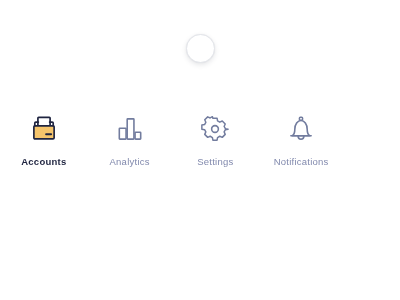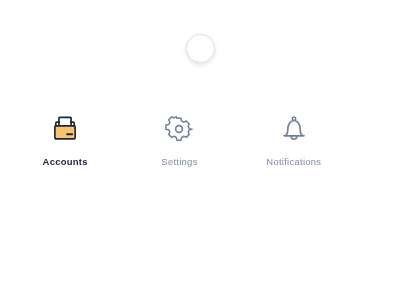--- a/index.html
+++ b/index.html
@@ -31,21 +31,21 @@
     background: #ffffff;
     border: 1px solid #e3e5ea;
     box-shadow: 0 2px 5px rgba(60, 66, 87, 0.13),
                 0 0 1px rgba(60, 66, 87, 0.10);
     box-sizing: border-box;
   }
 
   
   .nav-row {
     position: absolute;
-    left: 8px;
+    left: 1px;
     top: 112px;
     width: 343px;
     display: flex;
     align-items: flex-start;
   }
   .nav-item {
     flex: 1 1 0;
     display: flex;
     flex-direction: column;
     align-items: center;
@@ -94,20 +94,30 @@
         <rect x="9.5" y="3.5" width="13" height="9" rx="0.8" fill="#ffffff" stroke="#1f2440" stroke-width="1.8"></rect>
         <path d="M6.2 12.6 H25.8 a1 1 0 0 1 1 1 V25.4 a1.2 1.2 0 0 1 -1.2 1.2 H6.4 a1.2 1.2 0 0 1 -1.2 -1.2 V13.6 a1 1 0 0 1 1 -1 Z" fill="#f5c46b" stroke="#1f2440" stroke-width="1.8" stroke-linejoin="round"></path>
         <path d="M6.2 12.6 V9.6 a1 1 0 0 1 1 -1 H10" stroke="#1f2440" stroke-width="1.8" stroke-linecap="round" stroke-linejoin="round"></path>
         <path d="M25.8 12.6 V9.6 a1 1 0 0 0 -1 -1 H22" stroke="#1f2440" stroke-width="1.8" stroke-linecap="round" stroke-linejoin="round"></path>
         <line x1="18.2" y1="21.6" x2="23.6" y2="21.6" stroke="#1f2440" stroke-width="2" stroke-linecap="round"></line>
       </svg>
     </span>
     <span class="nav-label">Accounts</span>
   </div>
 
+  <div class="nav-item inactive">
+    <span class="nav-icon">
+      <svg width="30" height="30" viewBox="0 0 32 32" fill="none">
+        <rect x="4.6" y="15.2" width="7.2" height="11.6" rx="0.6" fill="#ffffff" stroke="#727c9e" stroke-width="1.7"></rect>
+        <rect x="13.0" y="5.2" width="7.2" height="21.6" rx="0.6" fill="#ffffff" stroke="#727c9e" stroke-width="1.7"></rect>
+        <rect x="21.4" y="19.4" width="6.0" height="7.4" rx="0.6" fill="#ffffff" stroke="#727c9e" stroke-width="1.7"></rect>
+      </svg>
+    </span>
+    <span class="nav-label">Analytics</span>
+  </div>
 
   <div class="nav-item inactive">
     <span class="nav-icon">
       <svg width="30" height="30" viewBox="0 0 32 32" fill="none">
         <path d="M13.6 3.6 h4.8 l0.55 3.1 l2.55 1.45 l2.85 -1.25 l3.4 3.4 l-1.25 2.85
                  l1.45 2.55 l3.1 0.55 v0 l-3.1 0.55 l-1.45 2.55 l1.25 2.85 l-3.4 3.4
                  l-2.85 -1.25 l-2.55 1.45 l-0.55 3.1 h-4.8 l-0.55 -3.1 l-2.55 -1.45
                  l-2.85 1.25 l-3.4 -3.4 l1.25 -2.85 l-1.45 -2.55 l-3.1 -0.55 v-4.8
                  l3.1 -0.55 l1.45 -2.55 l-1.25 -2.85 l3.4 -3.4 l2.85 1.25 l2.55 -1.45 Z" stroke="#727c9e" stroke-width="1.7" stroke-linejoin="round" fill="#ffffff" transform="translate(1.1,1.1) scale(0.93)"></path>
         <circle cx="16" cy="16" r="3.6" stroke="#727c9e" stroke-width="1.7" fill="#ffffff"></circle>

